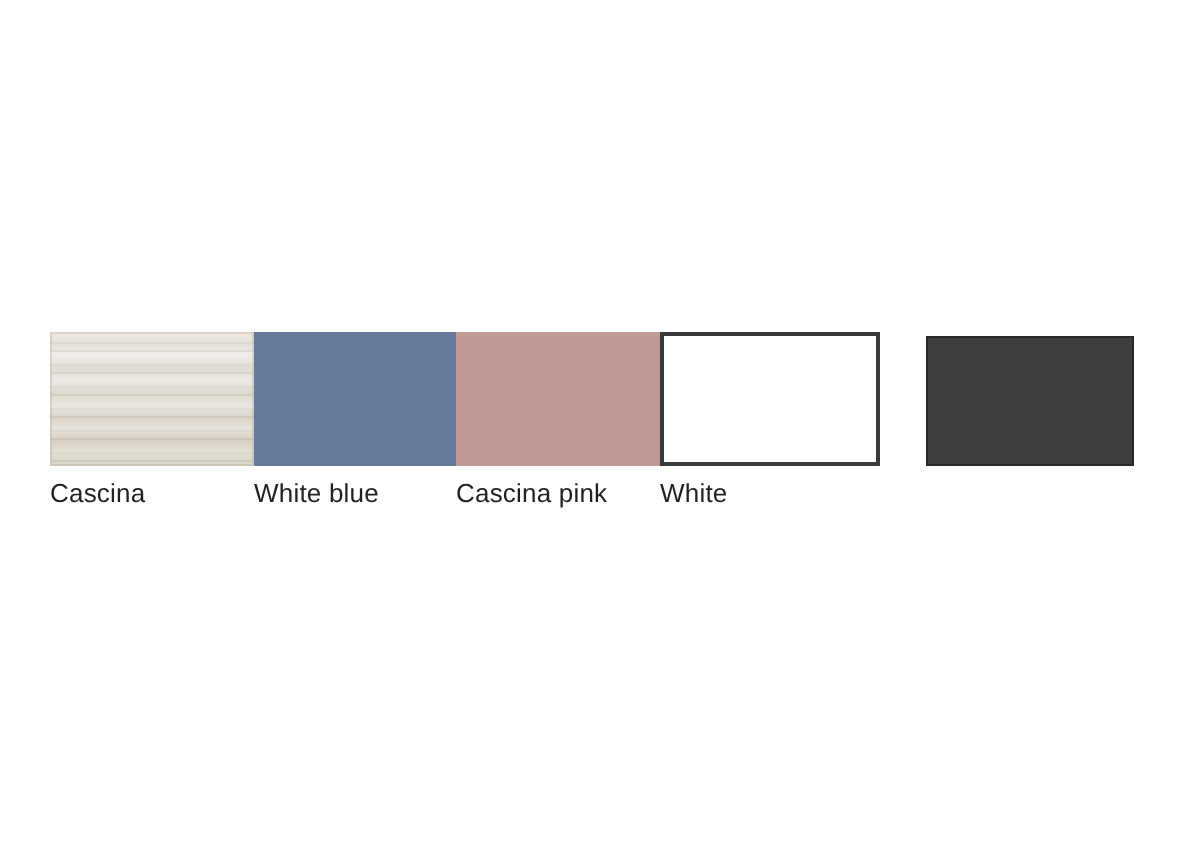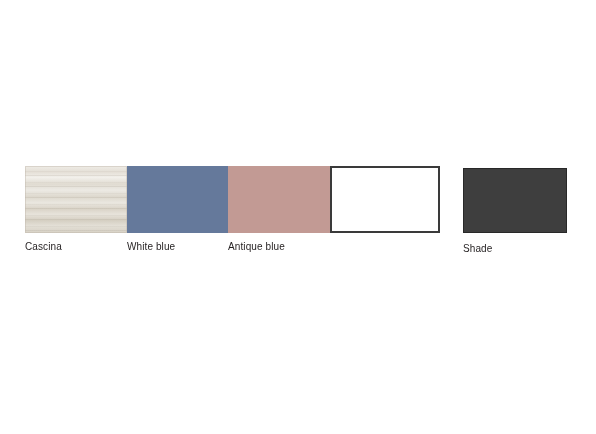--- a/index.html
+++ b/index.html
@@ -91,21 +91,21 @@
   .chip.solid-bordered {
     border: 2px solid #3a3a3a;
   }
 
   .chip.shade {
     box-shadow: inset 0 0 0 1px rgba(0,0,0,0.35);
   }
 
   .swatch-label {
     display: block;
-    font-size: 10px;
+    font-size: 13px;
     line-height: 12px;
     color: #231f20;
     margin-top: 8px;
     white-space: nowrap;
     letter-spacing: 0.1px;
   }
   #cell-shade .swatch-label { margin-top: 10px; }
 </style>
 </head>
 <body>
@@ -119,31 +119,31 @@
       <span class="swatch-label">Cascina</span>
     </div>
 
     <div class="swatch-cell" id="cell-smoky-blue">
       <span class="chip" style="background:#65799b;"></span>
       <span class="swatch-label">White blue</span>
     </div>
 
     <div class="swatch-cell" id="cell-antique-pink">
       <span class="chip" style="background:#c29a94;"></span>
-      <span class="swatch-label">Antique blue</span>
+      <span class="swatch-label">Cascina pink</span>
     </div>
 
     <div class="swatch-cell" id="cell-white">
       <span class="chip solid-bordered" style="background:#ffffff;"></span>
+      <span class="swatch-label">White</span>
     </div>
 
   </div>
 
   <div class="group" id="group-alt">
 
     <div class="swatch-cell" id="cell-shade">
       <span class="chip shade" style="background:#3e3e3e;"></span>
-      <span class="swatch-label">Shade</span>
     </div>
 
   </div>
 
 </div>
 
 </body></html>

